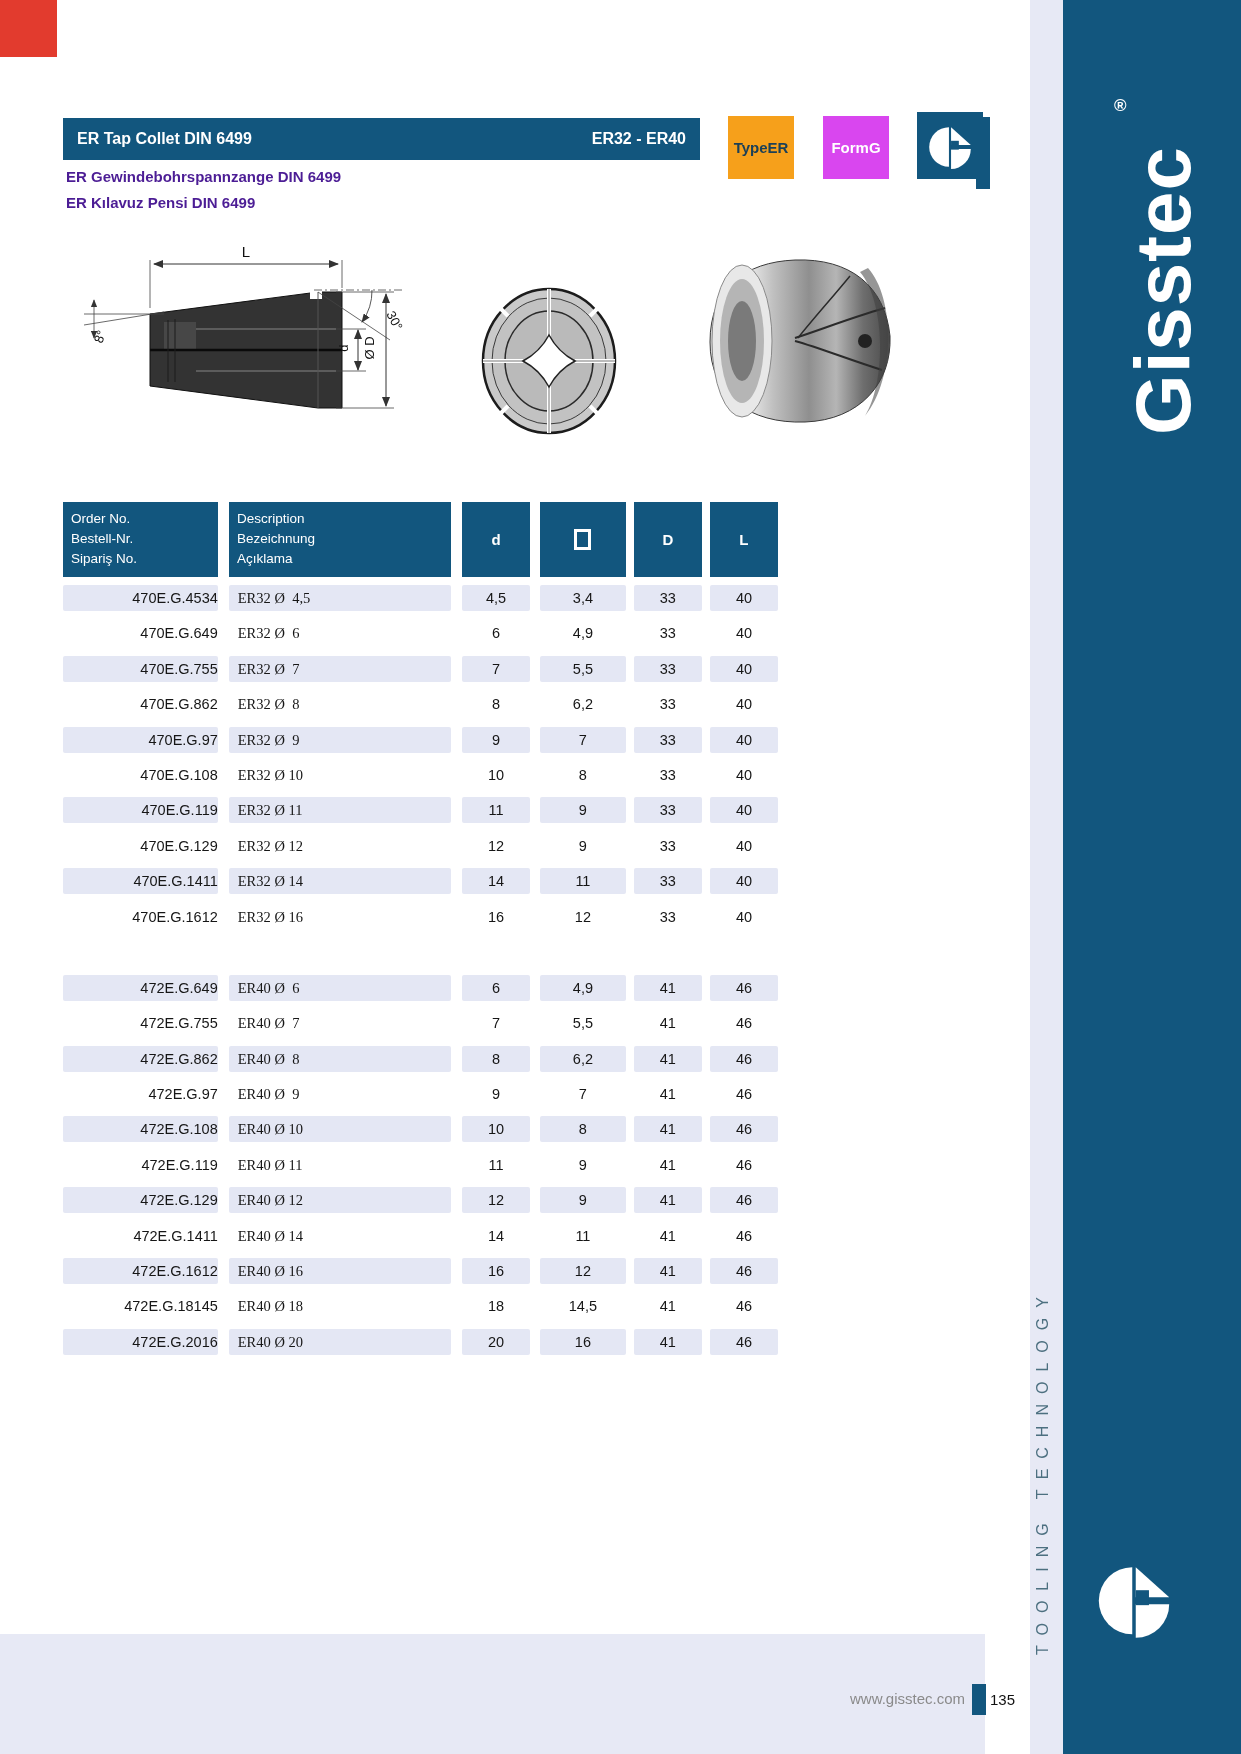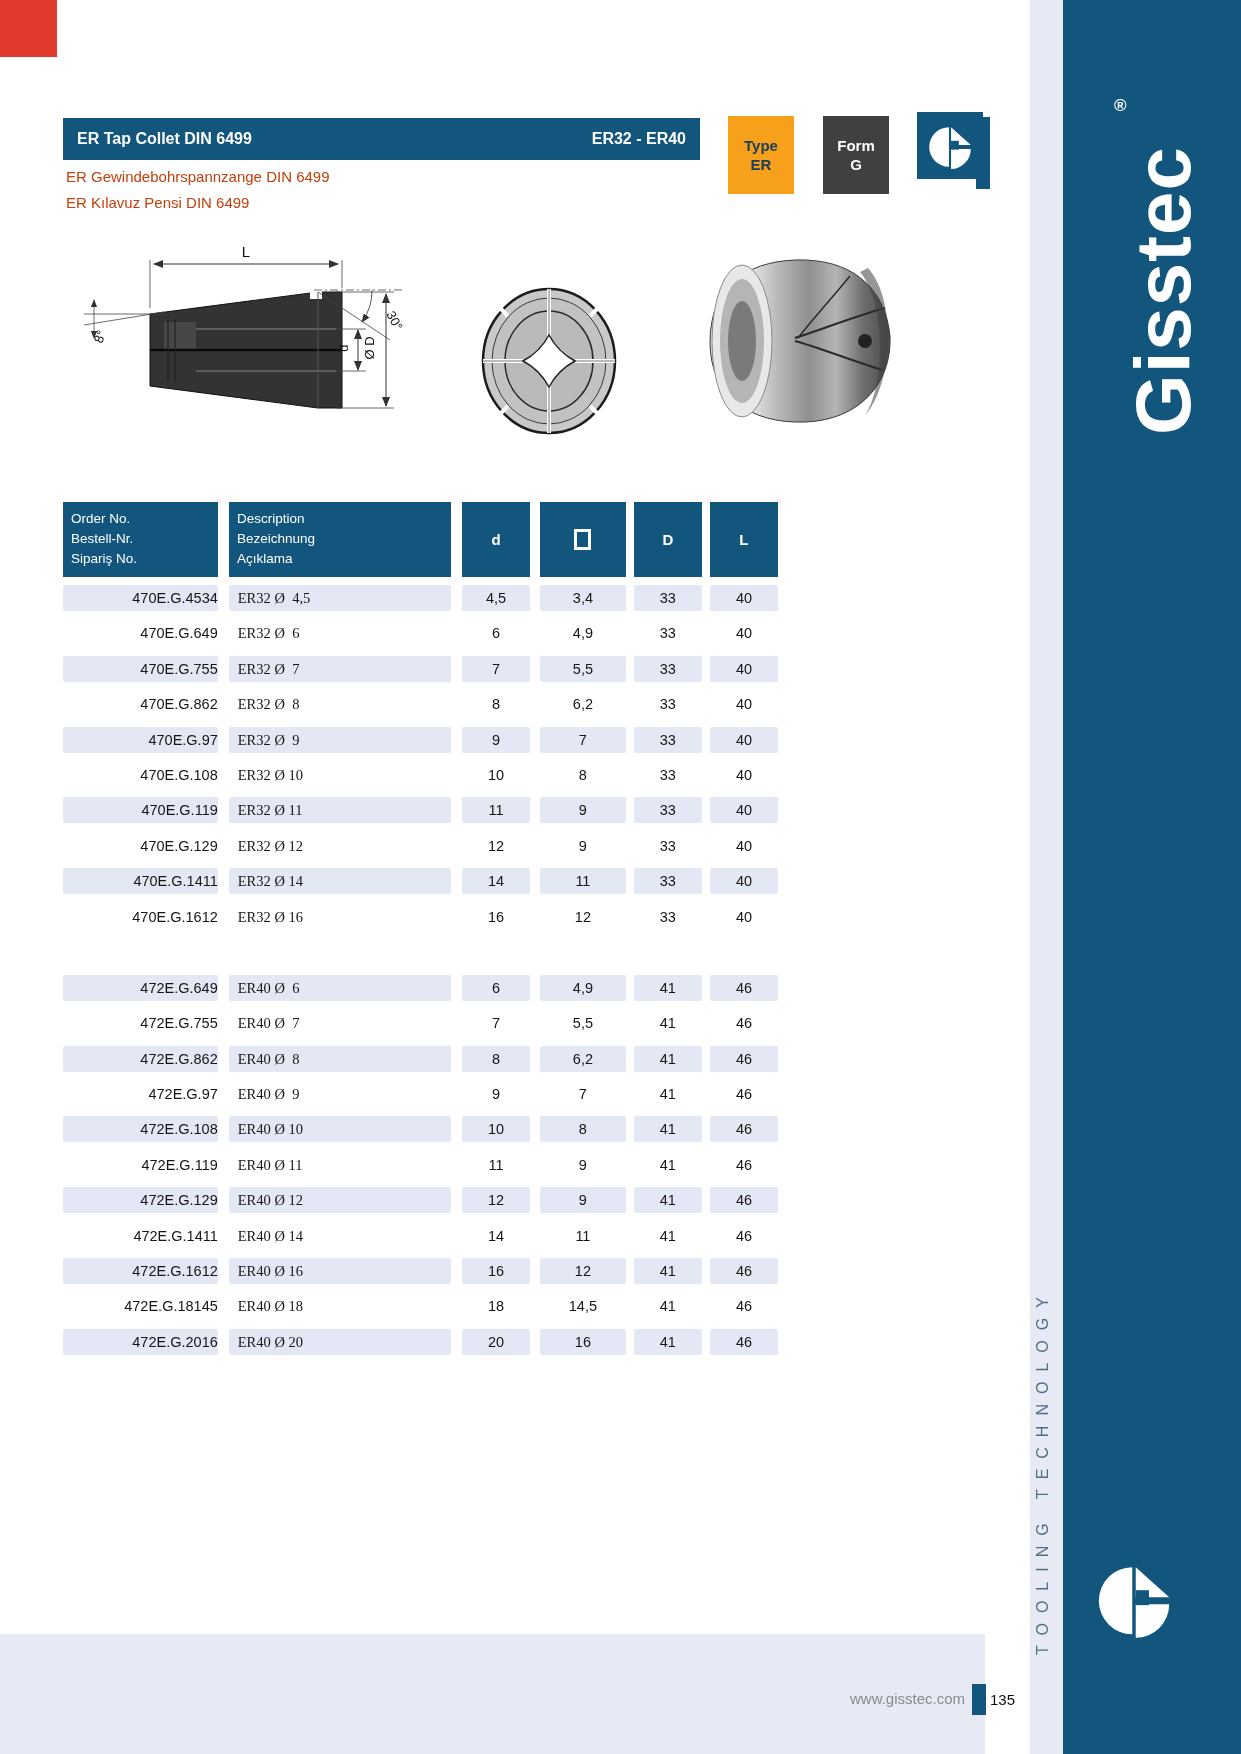--- a/index.html
+++ b/index.html
@@ -10,26 +10,26 @@
   
   .corner-red{position:absolute;left:0;top:0;width:57px;height:57px;background:#e23b2e;}
   .sidebar-blue{position:absolute;left:1063px;top:0;width:178px;height:1754px;background:#12567e;}
   .strip-lavender{position:absolute;left:1030px;top:0;width:33px;height:1754px;background:#e7e9f5;}
   .footer-band{position:absolute;left:0;top:1634px;width:985px;height:120px;background:#e7e9f5;}
   .index-tab{position:absolute;left:976px;top:117px;width:14px;height:72px;background:#12567e;}
 
   
   .title-bar{position:absolute;left:63px;top:118px;width:637px;height:42px;background:#12567e;color:#fff;
     display:flex;justify-content:space-between;align-items:center;padding:0 14px;font-size:16px;font-weight:bold;text-align:right;}
-  .subtitle{position:absolute;left:66px;font-size:15px;font-weight:normal;color:#c2410c;}
+  .subtitle{position:absolute;left:66px;font-size:15px;font-weight:bold;color:#4c1d95;}
   .sub1{top:168px;} .sub2{top:194px;}
-  .badge{position:absolute;top:116px;width:66px;height:78px;display:flex;flex-direction:column;
+  .badge{position:absolute;top:116px;width:66px;height:63px;display:flex;flex-direction:row;
     align-items:center;justify-content:center;font-size:15px;font-weight:bold;line-height:19px;text-align:center;}
   .badge-type{left:728px;background:#f6a01b;color:#1c4057;}
-  .badge-form{left:823px;background:#404040;color:#fff;}
+  .badge-form{left:823px;background:#d946ef;color:#fff;}
   .badge-logo{position:absolute;left:917px;top:112px;width:66px;height:67px;background:#12567e;
     display:flex;align-items:center;justify-content:center;}
 
   
   .drawing{position:absolute;}
   .side-svg{left:68px;top:230px;}
   .front-svg{left:478px;top:286px;}
   .photo-svg{left:700px;top:248px;}
 
   

